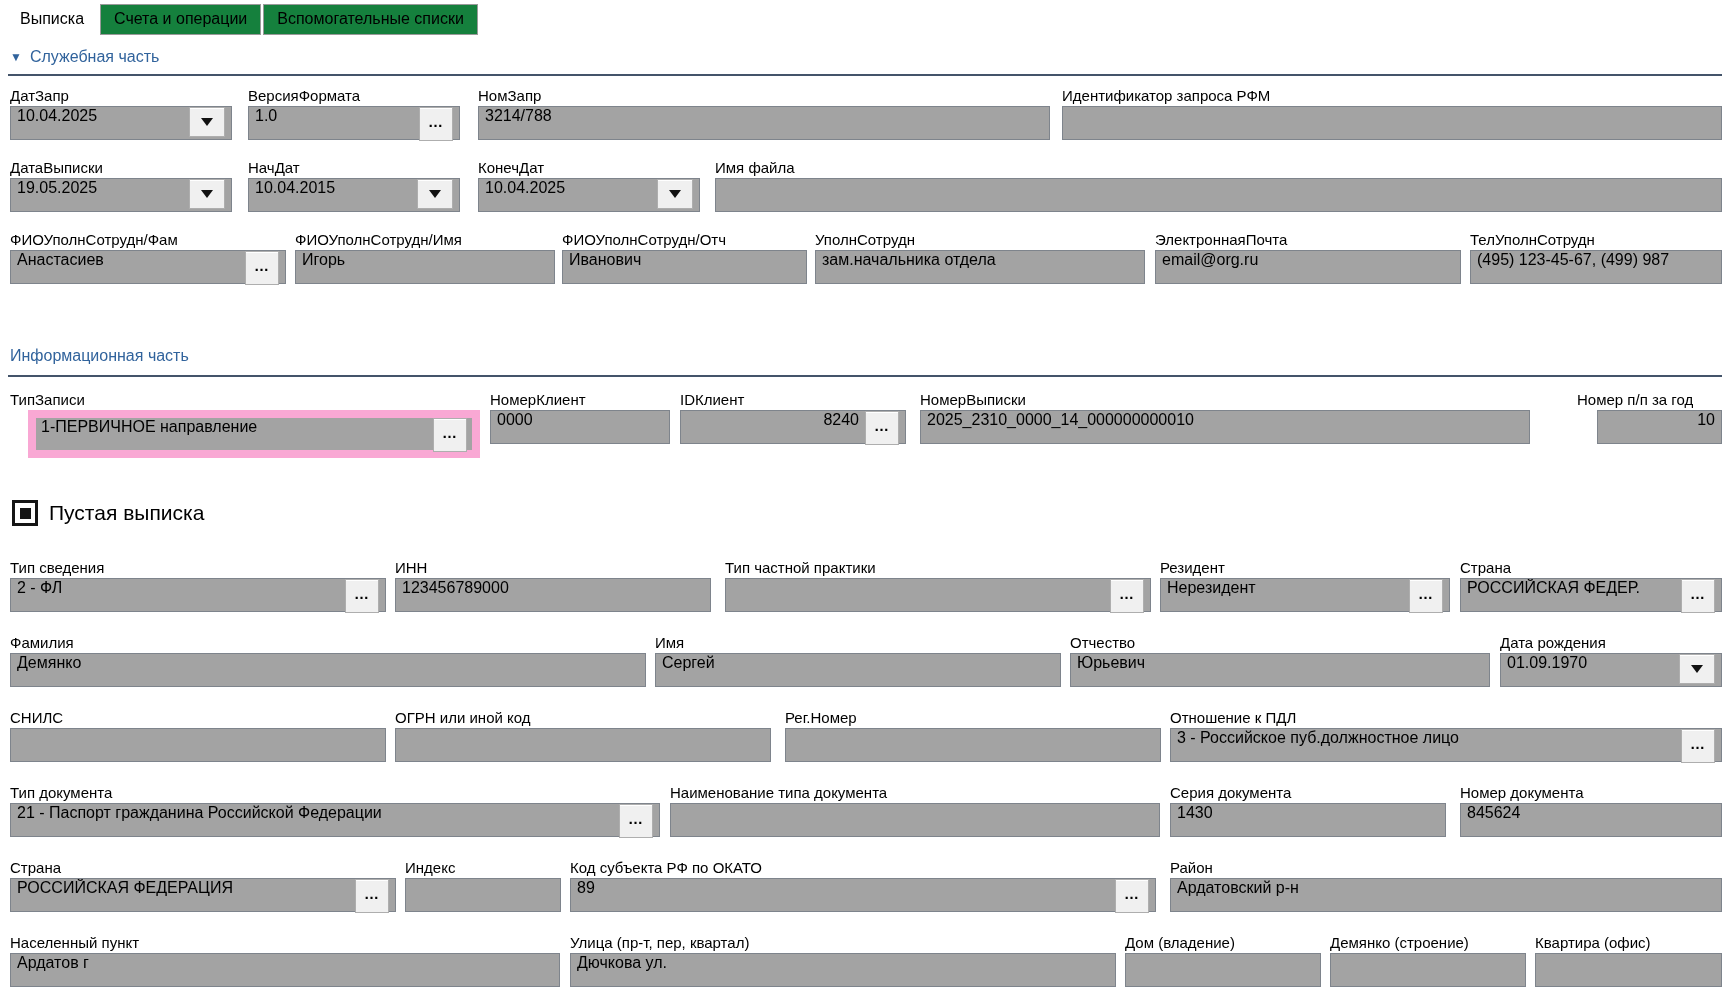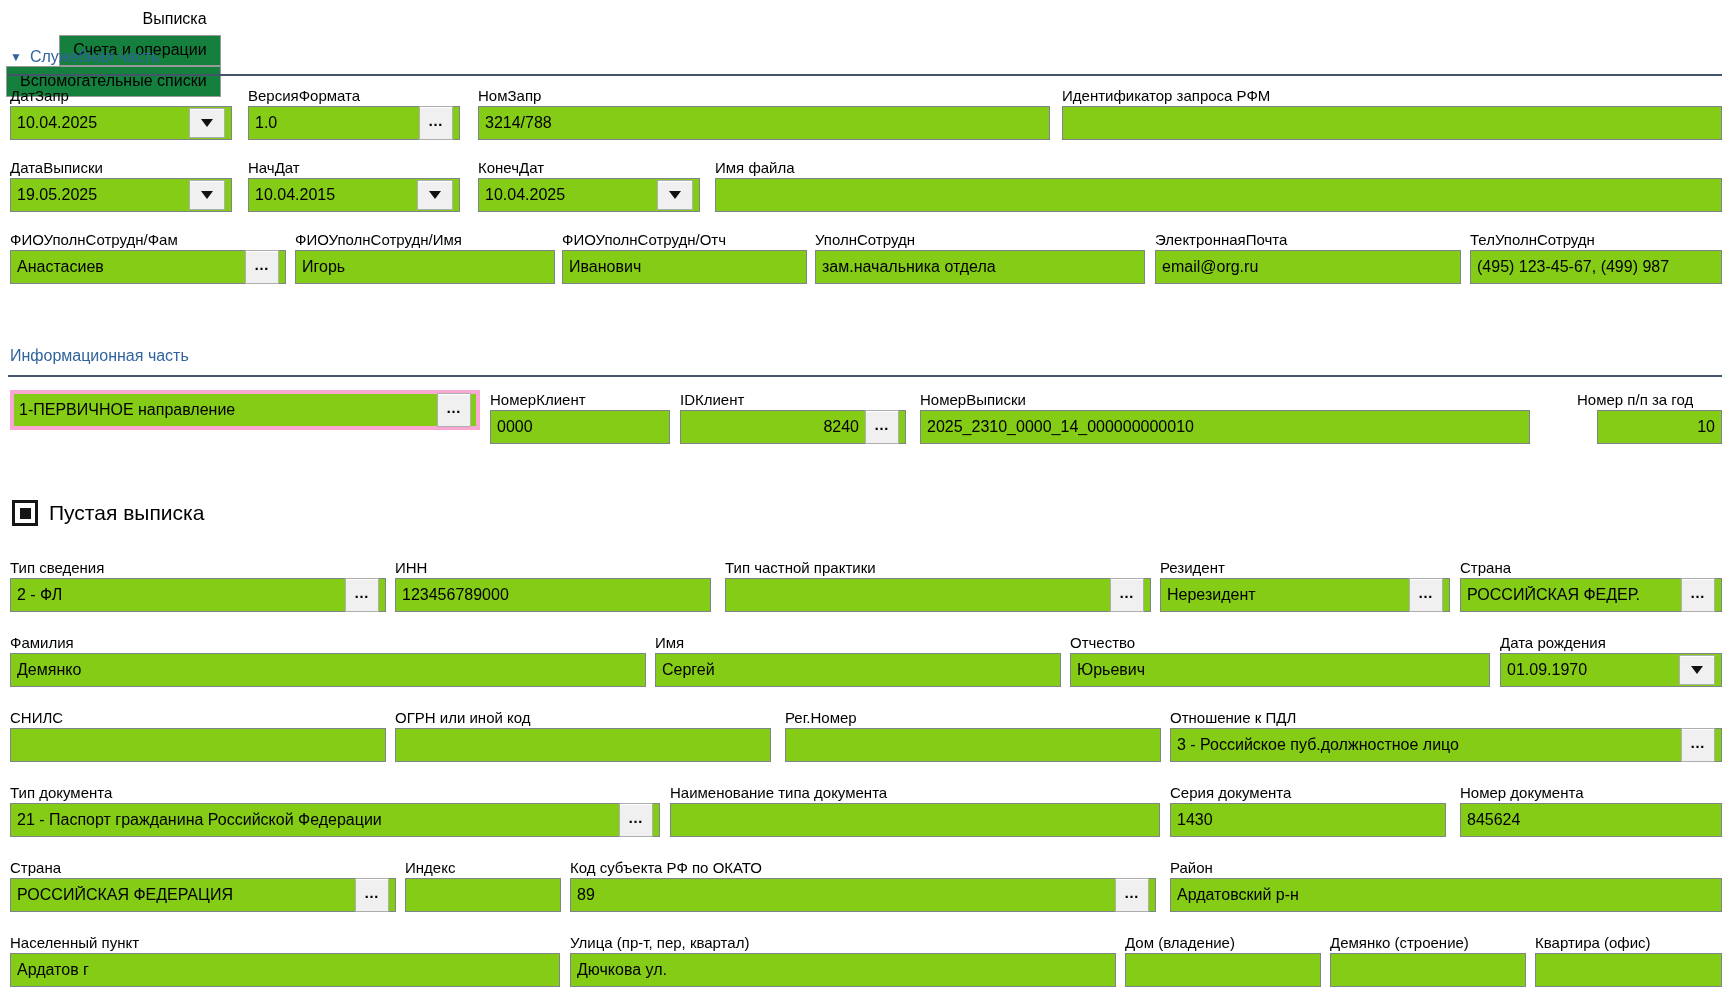--- a/index.html
+++ b/index.html
@@ -1,38 +1,38 @@
 <!DOCTYPE html>
 <html><head>
 <meta charset="utf-8">
 <style>
   html,body{margin:0;padding:0;background:#fff;}
   .page{position:relative;width:1730px;height:1000px;background:#fff;
         font-family:"Liberation Sans",sans-serif;color:#000;overflow:hidden;}
 
   
-  .tabs{position:absolute;top:4px;left:6px;display:flex;align-items:flex-end;flex-direction:column;}
+  .tabs{position:absolute;top:4px;left:6px;display:flex;align-items:flex-end;}
   .tab{padding:5px 13px 6px;font-size:16px;border:1px solid #999;background:#15803d;
        margin-right:2px;white-space:nowrap;cursor:default;}
   .tab.active{border:1px solid transparent;background:#fff;}
 
   
   .sec-hdr{position:absolute;left:10px;display:flex;align-items:center;gap:8px;
            font-size:16px;color:#31639c;white-space:nowrap;}
   .sec-marker{font-size:12px;color:#31639c;}
   .rule{position:absolute;left:8px;width:1714px;height:2px;background:#44546a;}
 
   
   .fld{position:absolute;}
   .lbl{font-size:15px;height:20px;line-height:20px;white-space:nowrap;overflow:hidden;color:#000;}
-  .box{height:32px;border:1px solid #7e848c;background:#84cc16;display:flex;align-items:center;
+  .box{height:32px;border:1px solid #7e848c;background:#a3a3a3;display:flex;
        padding:0 6px;font-size:16px;box-sizing:content-box;}
   .box .val{flex:1;white-space:nowrap;overflow:hidden;}
   .box.right .val{text-align:right;}
-  .box.focused{border:4px solid #f9a8d4;padding:0 5px;}
+  .box.focused{border:8px solid #f9a8d4;padding:0 5px;margin-left:18px;}
   .btn{margin-left:auto;flex:0 0 auto;width:32px;height:26px;background:#f0f0f0;
        border:1px solid #aeaeae;display:flex;align-items:center;justify-content:center;
        font-size:15px;line-height:1;cursor:default;box-shadow:inset 0 1px 0 #fff;}
   .btn.drop{width:34px;height:28px;}
   .tri{width:0;height:0;border-left:6px solid transparent;border-right:6px solid transparent;
        border-top:8px solid #111;}
   .dots{letter-spacing:1px;padding-bottom:6px;font-weight:bold;}
 
   
   .cbrow{position:absolute;display:flex;align-items:center;gap:11px;font-size:21px;}
@@ -157,20 +157,21 @@
       <span class="val">(495) 123-45-67, (499) 987</span>
     </div>
   </div>
 
   <div class="sec-hdr" style="top:347px">
     <span>Информационная часть</span>
   </div>
   <div class="rule" style="top:375px"></div>
 
   <div class="fld" style="left:10px;top:390px;width:470px">
+    <div class="lbl">ТипЗаписи</div>
     <div class="box focused">
       <span class="val">1-ПЕРВИЧНОЕ направление</span>
       <span class="btn dots">…</span>
     </div>
   </div>
   <div class="fld" style="left:490px;top:390px;width:180px">
     <div class="lbl">НомерКлиент</div>
     <div class="box">
       <span class="val">0000</span>
     </div>

